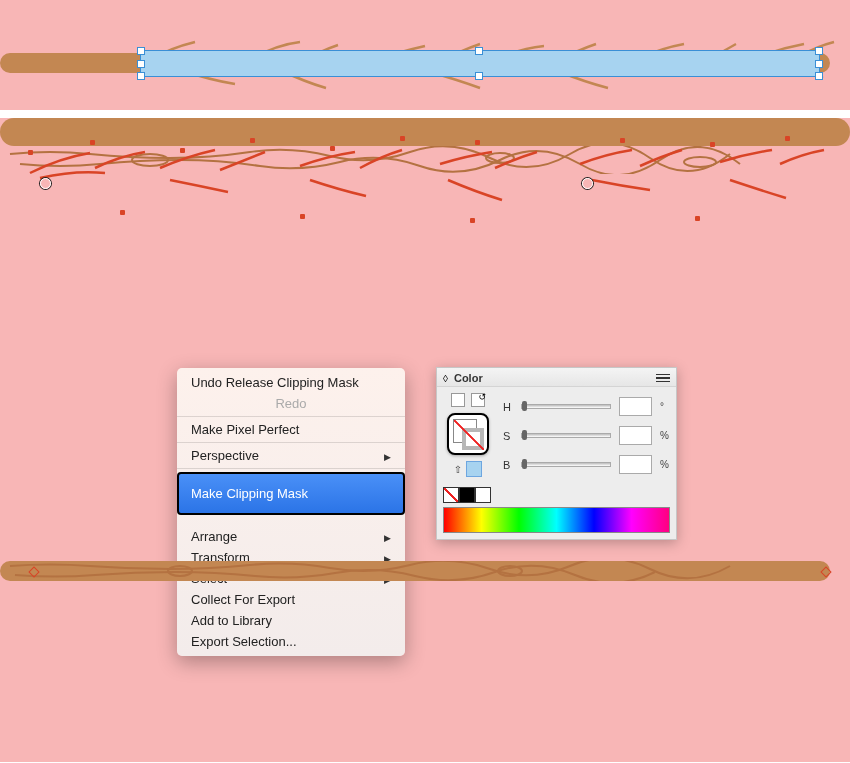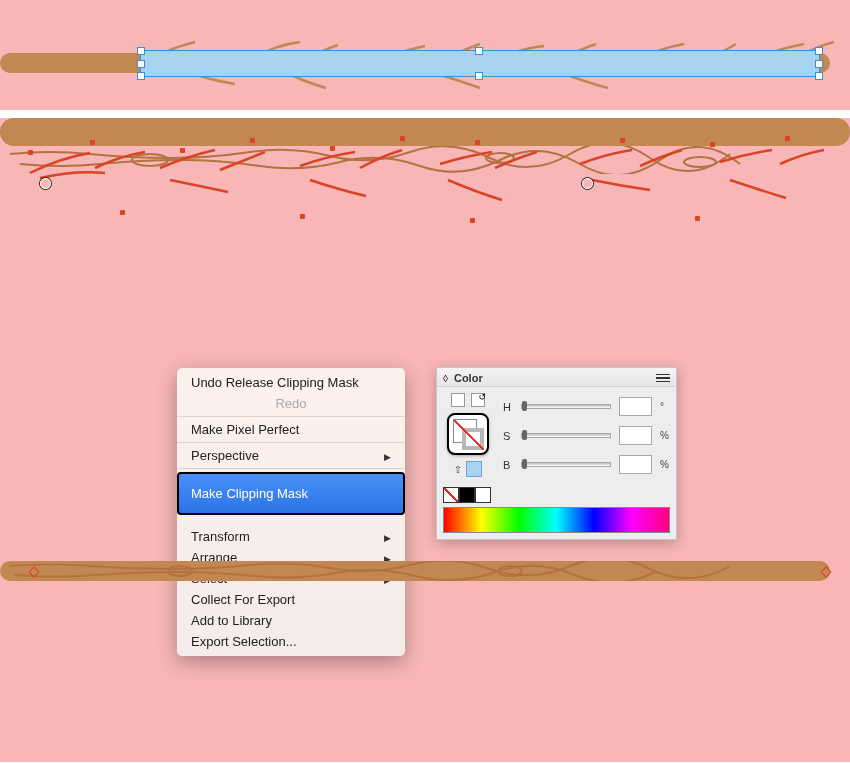--- a/index.html
+++ b/index.html
@@ -242,25 +242,25 @@
         <span>Make Pixel Perfect</span>
       </div>
     <div class="ctx-underline"></div>
     <div class="ctx-item">
         <span>Perspective</span>
         <span class="sub"></span>
       </div>
     <div class="ctx-underline"></div>
     <div class="ctx-sep-highlight"><span>Make Clipping Mask</span></div>
     <div class="ctx-item">
+        <span>Arrange</span>
+        <span class="sub"></span>
+      </div>
+    <div class="ctx-item">
         <span>Transform</span>
-        <span class="sub"></span>
-      </div>
-    <div class="ctx-item">
-        <span>Arrange</span>
         <span class="sub"></span>
       </div>
     <div class="ctx-item">
         <span>Select</span>
         <span class="sub"></span>
       </div>
     <div class="ctx-item">
         <span>Collect For Export</span>
       </div>
     <div class="ctx-item">

